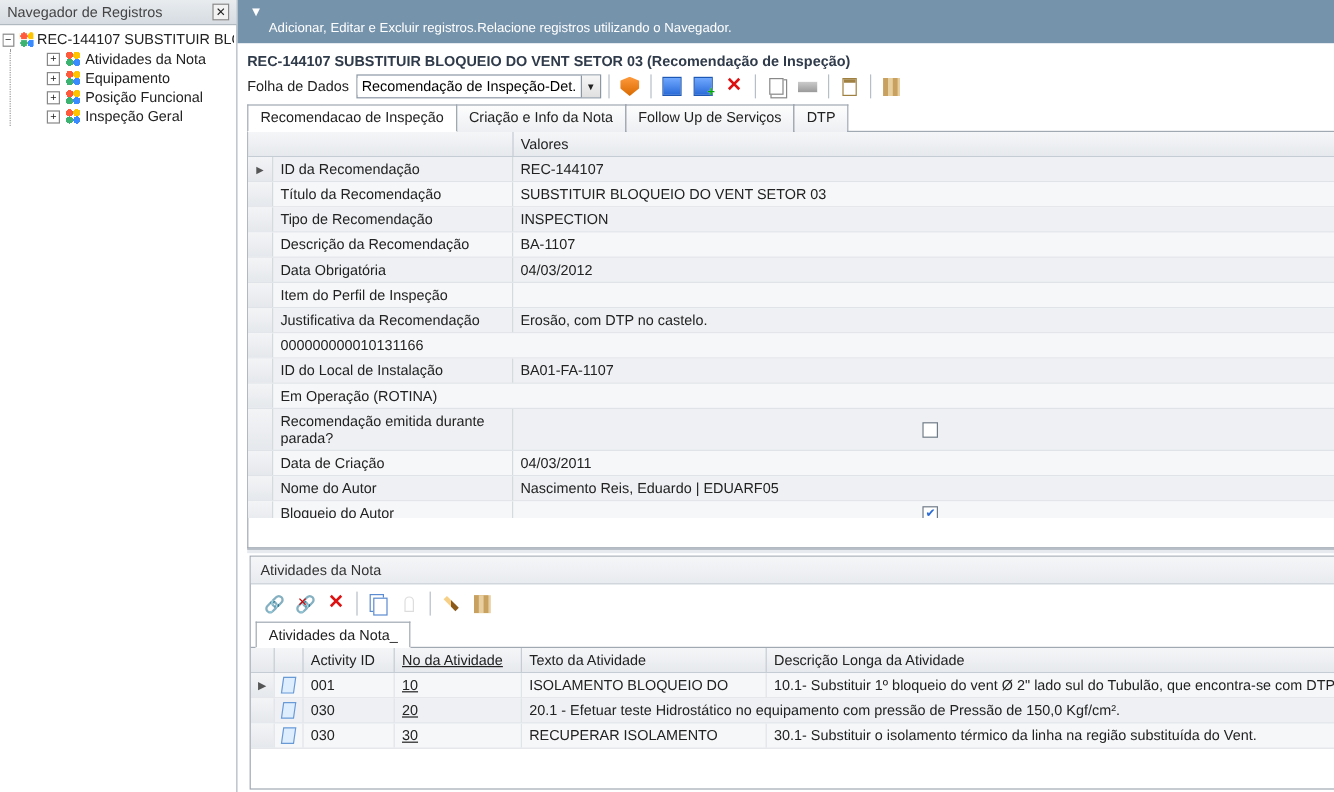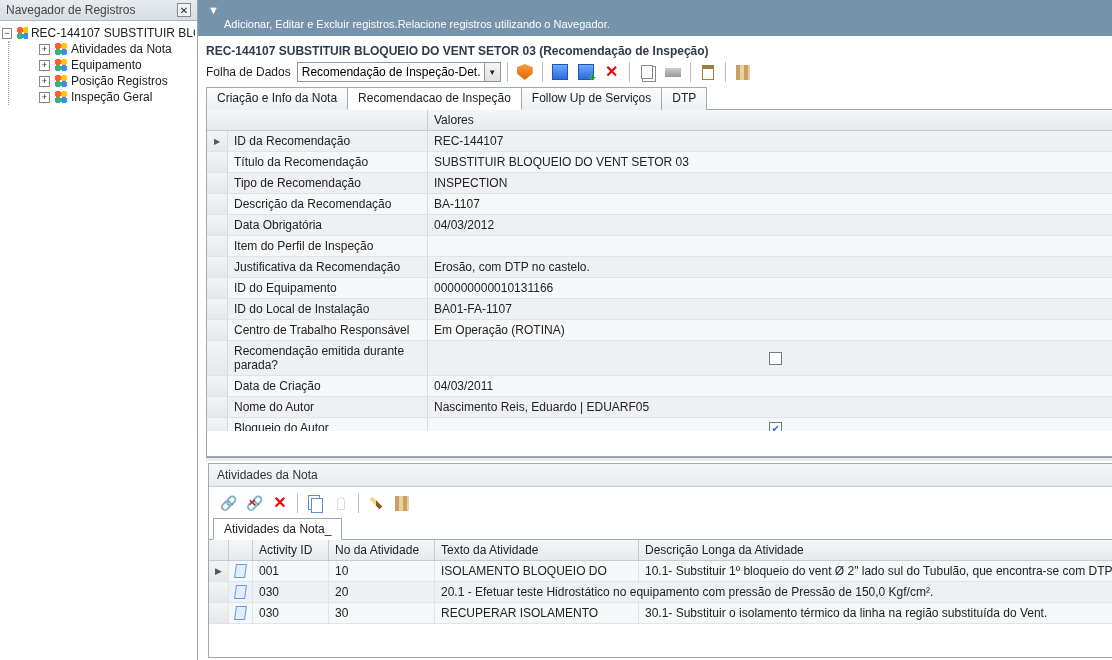--- a/index.html
+++ b/index.html
@@ -87,21 +87,21 @@
   .lower-tabs .tab { padding:3px 10px; }
   .lower-grid { flex:1; overflow:auto; }
   .lgh { display:flex; background:linear-gradient(#f5f6f8,#e6e9ed); border-bottom:1px solid #c6ccd4; }
   .lgh .lc { padding:3px 6px; border-right:1px solid #c6ccd4; }
   .lrow { display:flex; border-bottom:1px solid #e0e3e8; background:#f6f7f9; }
   .lrow:nth-child(even){ background:#eef0f3; }
   .lc { padding:3px 6px; border-right:1px solid #e0e3e8; overflow:hidden; white-space:nowrap; text-overflow:ellipsis; display:flex; align-items:center; }
   .lc.w0 { width:20px; flex:0 0 20px; background:linear-gradient(#f3f4f6,#e5e8ec); justify-content:center; }
   .lc.w1 { width:24px; flex:0 0 24px; justify-content:center; }
   .lc.w2 { width:76px; flex:0 0 76px; }
-  .lc.w3 { width:106px; flex:0 0 106px; }
+  .lc.w3 { width:106px; flex:0 0 106px;text-decoration:underline; }
   .lc.w4 { width:204px; flex:0 0 204px; }
   .lc.w5 { flex:1; position:relative; }
   .sheet-ico { width:14px; height:14px; background:#dfeeff; border:1px solid #6a9ad6; transform: skewX(-8deg); }
   .rowptr { font-size:9px; color:#555; }
 
   .grid-outer { position:relative; flex:1; min-height:0; display:flex; }
   .grid-body-wrap { flex:1; position:relative; min-height:0; }
 </style>
 </head>
 <body>
@@ -126,21 +126,21 @@
           <span class="tree-label">Atividades da Nota</span>
         </div>
         <div class="tree-row child">
           <div class="expander">+</div>
           <div class="tree-icon colorful"></div>
           <span class="tree-label">Equipamento</span>
         </div>
         <div class="tree-row child">
           <div class="expander">+</div>
           <div class="tree-icon colorful"></div>
-          <span class="tree-label">Posição Registros</span>
+          <span class="tree-label">Posição Funcional</span>
         </div>
         <div class="tree-row child">
           <div class="expander">+</div>
           <div class="tree-icon colorful"></div>
           <span class="tree-label">Inspeção Geral</span>
         </div>
       </div>
     </div>
   </div>
 
@@ -186,22 +186,22 @@
         <div class="tbtn">
             <span class="ico ico-doc"></span>
           </div>
         <div class="sep"></div>
         <div class="tbtn">
             <span class="ico ico-cols"></span>
           </div>
       </div>
 
       <div class="tabbar">
+        <div class="tab active"><span>Recomendacao de Inspeção</span></div>
         <div class="tab"><span>Criação e Info da Nota</span></div>
-        <div class="tab active"><span>Recomendacao de Inspeção</span></div>
         <div class="tab"><span>Follow Up de Serviços</span></div>
         <div class="tab"><span>DTP</span></div>
       </div>
 
       <div class="tabcontent">
         <div class="grid-outer">
           <div class="grid-body-wrap">
             <div class="grid-head">
               <div class="gh-cell gh-left"></div>
               <div class="gh-cell gh-right">Valores</div>
@@ -239,31 +239,29 @@
                   <div class="gcell lab">Item do Perfil de Inspeção</div>
                   <div class="gcell val"></div>
                 </div>
                 <div class="grow">
                   <div class="gcell mini"></div>
                   <div class="gcell lab">Justificativa da Recomendação</div>
                   <div class="gcell val">Erosão, com DTP no castelo.</div>
                 </div>
                 <div class="grow">
                   <div class="gcell mini"></div>
-                  <div class="gcell lab">ID do Equipamento</div>
                   <div class="gcell val">000000000010131166</div>
                 </div>
                 <div class="grow">
                   <div class="gcell mini"></div>
                   <div class="gcell lab">ID do Local de Instalação</div>
                   <div class="gcell val">BA01-FA-1107</div>
                 </div>
                 <div class="grow">
                   <div class="gcell mini"></div>
-                  <div class="gcell lab">Centro de Trabalho Responsável</div>
                   <div class="gcell val">Em Operação (ROTINA)</div>
                 </div>
                 <div class="grow">
                   <div class="gcell mini"></div>
                   <div class="gcell lab">Recomendação emitida durante parada?</div>
                   <div class="gcell val" style="justify-content: center;">
                     <div class="chk"></div>
                   </div>
                 </div>
                 <div class="grow">

